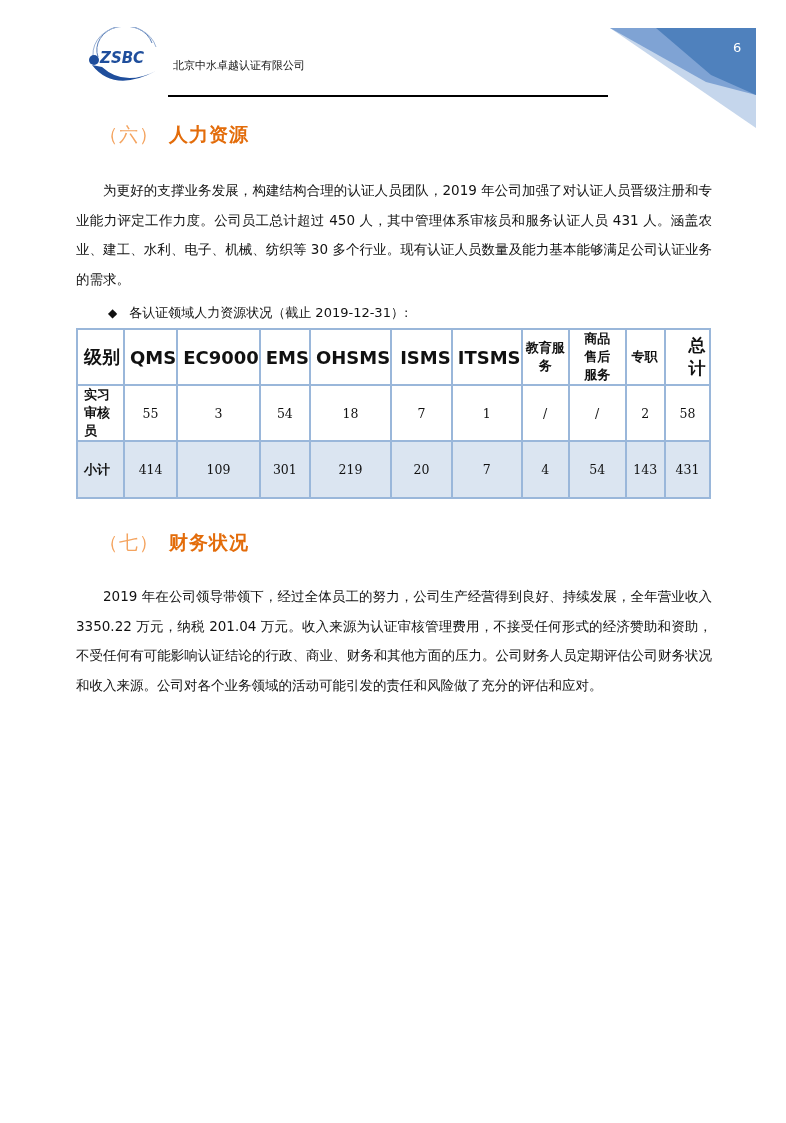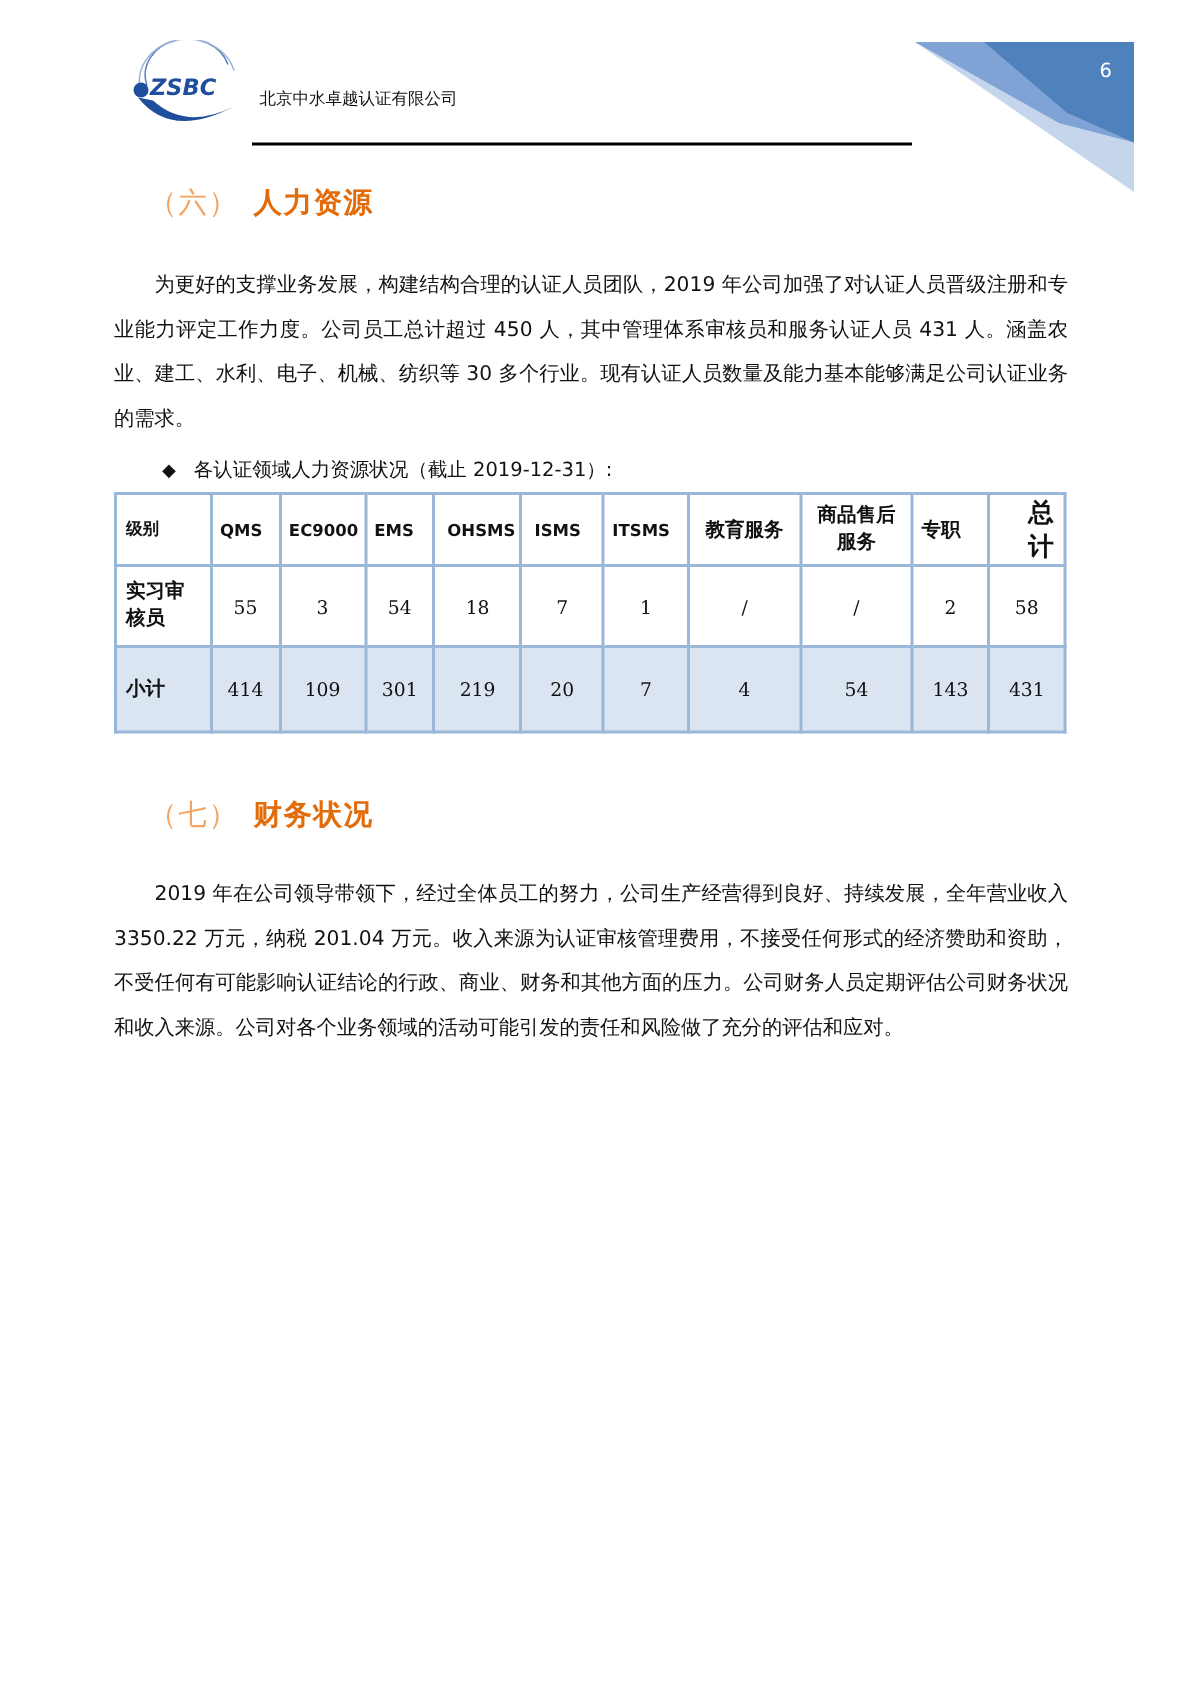--- a/index.html
+++ b/index.html
@@ -16,21 +16,21 @@
   .section-title { position: absolute; left: 80px; font-size: 19px; font-weight: bold; color: #e36c0a; letter-spacing: 1px; margin-left: 19px; }
   .section-title .paren { font-weight: normal; color: #f4a460; margin-right: 10px; }
   .para { position: absolute; left: 76px; width: 636px; font-size: 13.5px; line-height: 29.5px; text-align: justify; color: #111; }
   .para p { margin: 0; text-indent: 2em; }
 
   .bullet-line { position: absolute; left: 108px; top: 304px; font-size: 13px; color: #111; }
   .bullet-line .diamond { margin-right: 12px; font-size: 12px; }
 
   table.hr-table { position: absolute; left: 76px; top: 328px; width: 635px; border-collapse: collapse; font-size: 12px; }
   table.hr-table td { border: 2px solid #9ab7da; text-align: center; padding: 0; color: #111; }
-  table.hr-table tr.head td { height: 44px; font-weight: bold; background: #ffffff; font-size: 11px; }
+  table.hr-table tr.head td { height: 44px; font-weight: bold; background: #ffffff; font-size: 18px; }
   table.hr-table tr.shade td { background: #dbe5f1; }
   table.hr-table tr.white td { background: #ffffff; }
   table.hr-table td.rowlabel { font-weight: bold; text-align: left; padding-left: 6px; font-size: 13px; line-height: 18px; }
   table.hr-table td.num { font-family: "DejaVu Serif", "Liberation Serif", serif; font-size: 12.5px; }
   table.hr-table td.low { vertical-align: bottom; padding-bottom: 4px; }
 </style>
 </head>
 <body>
 
 <div class="logo">

